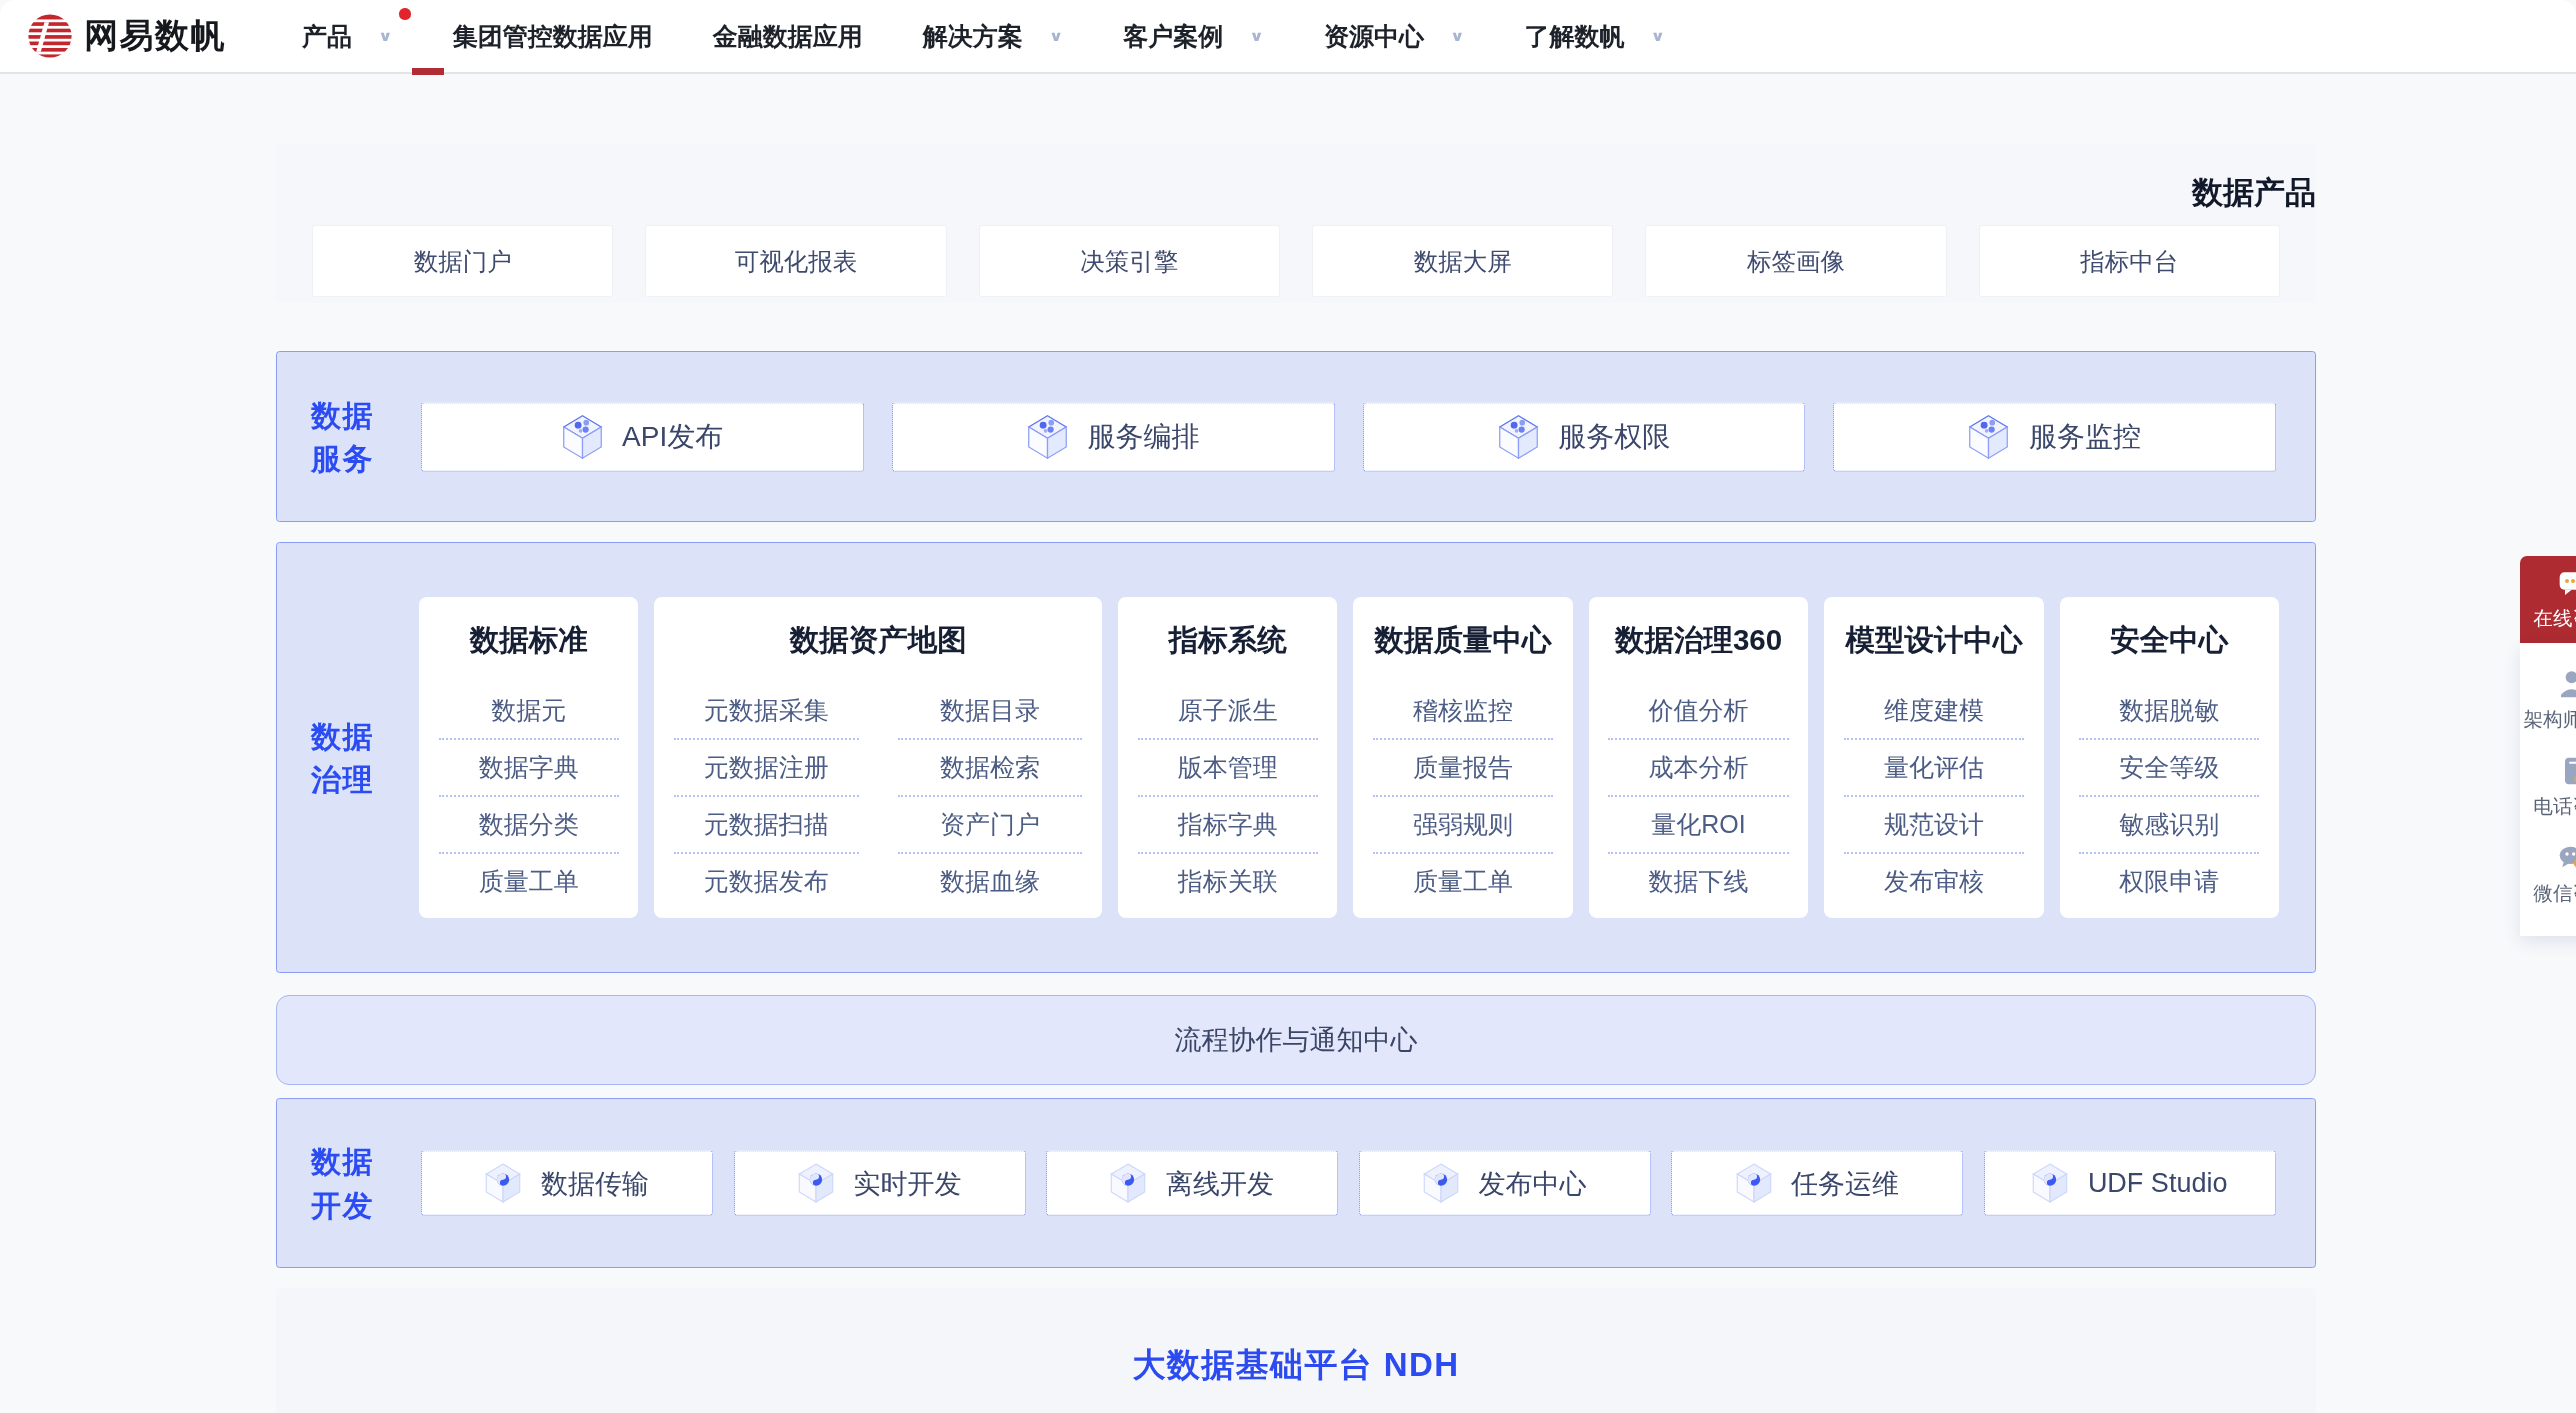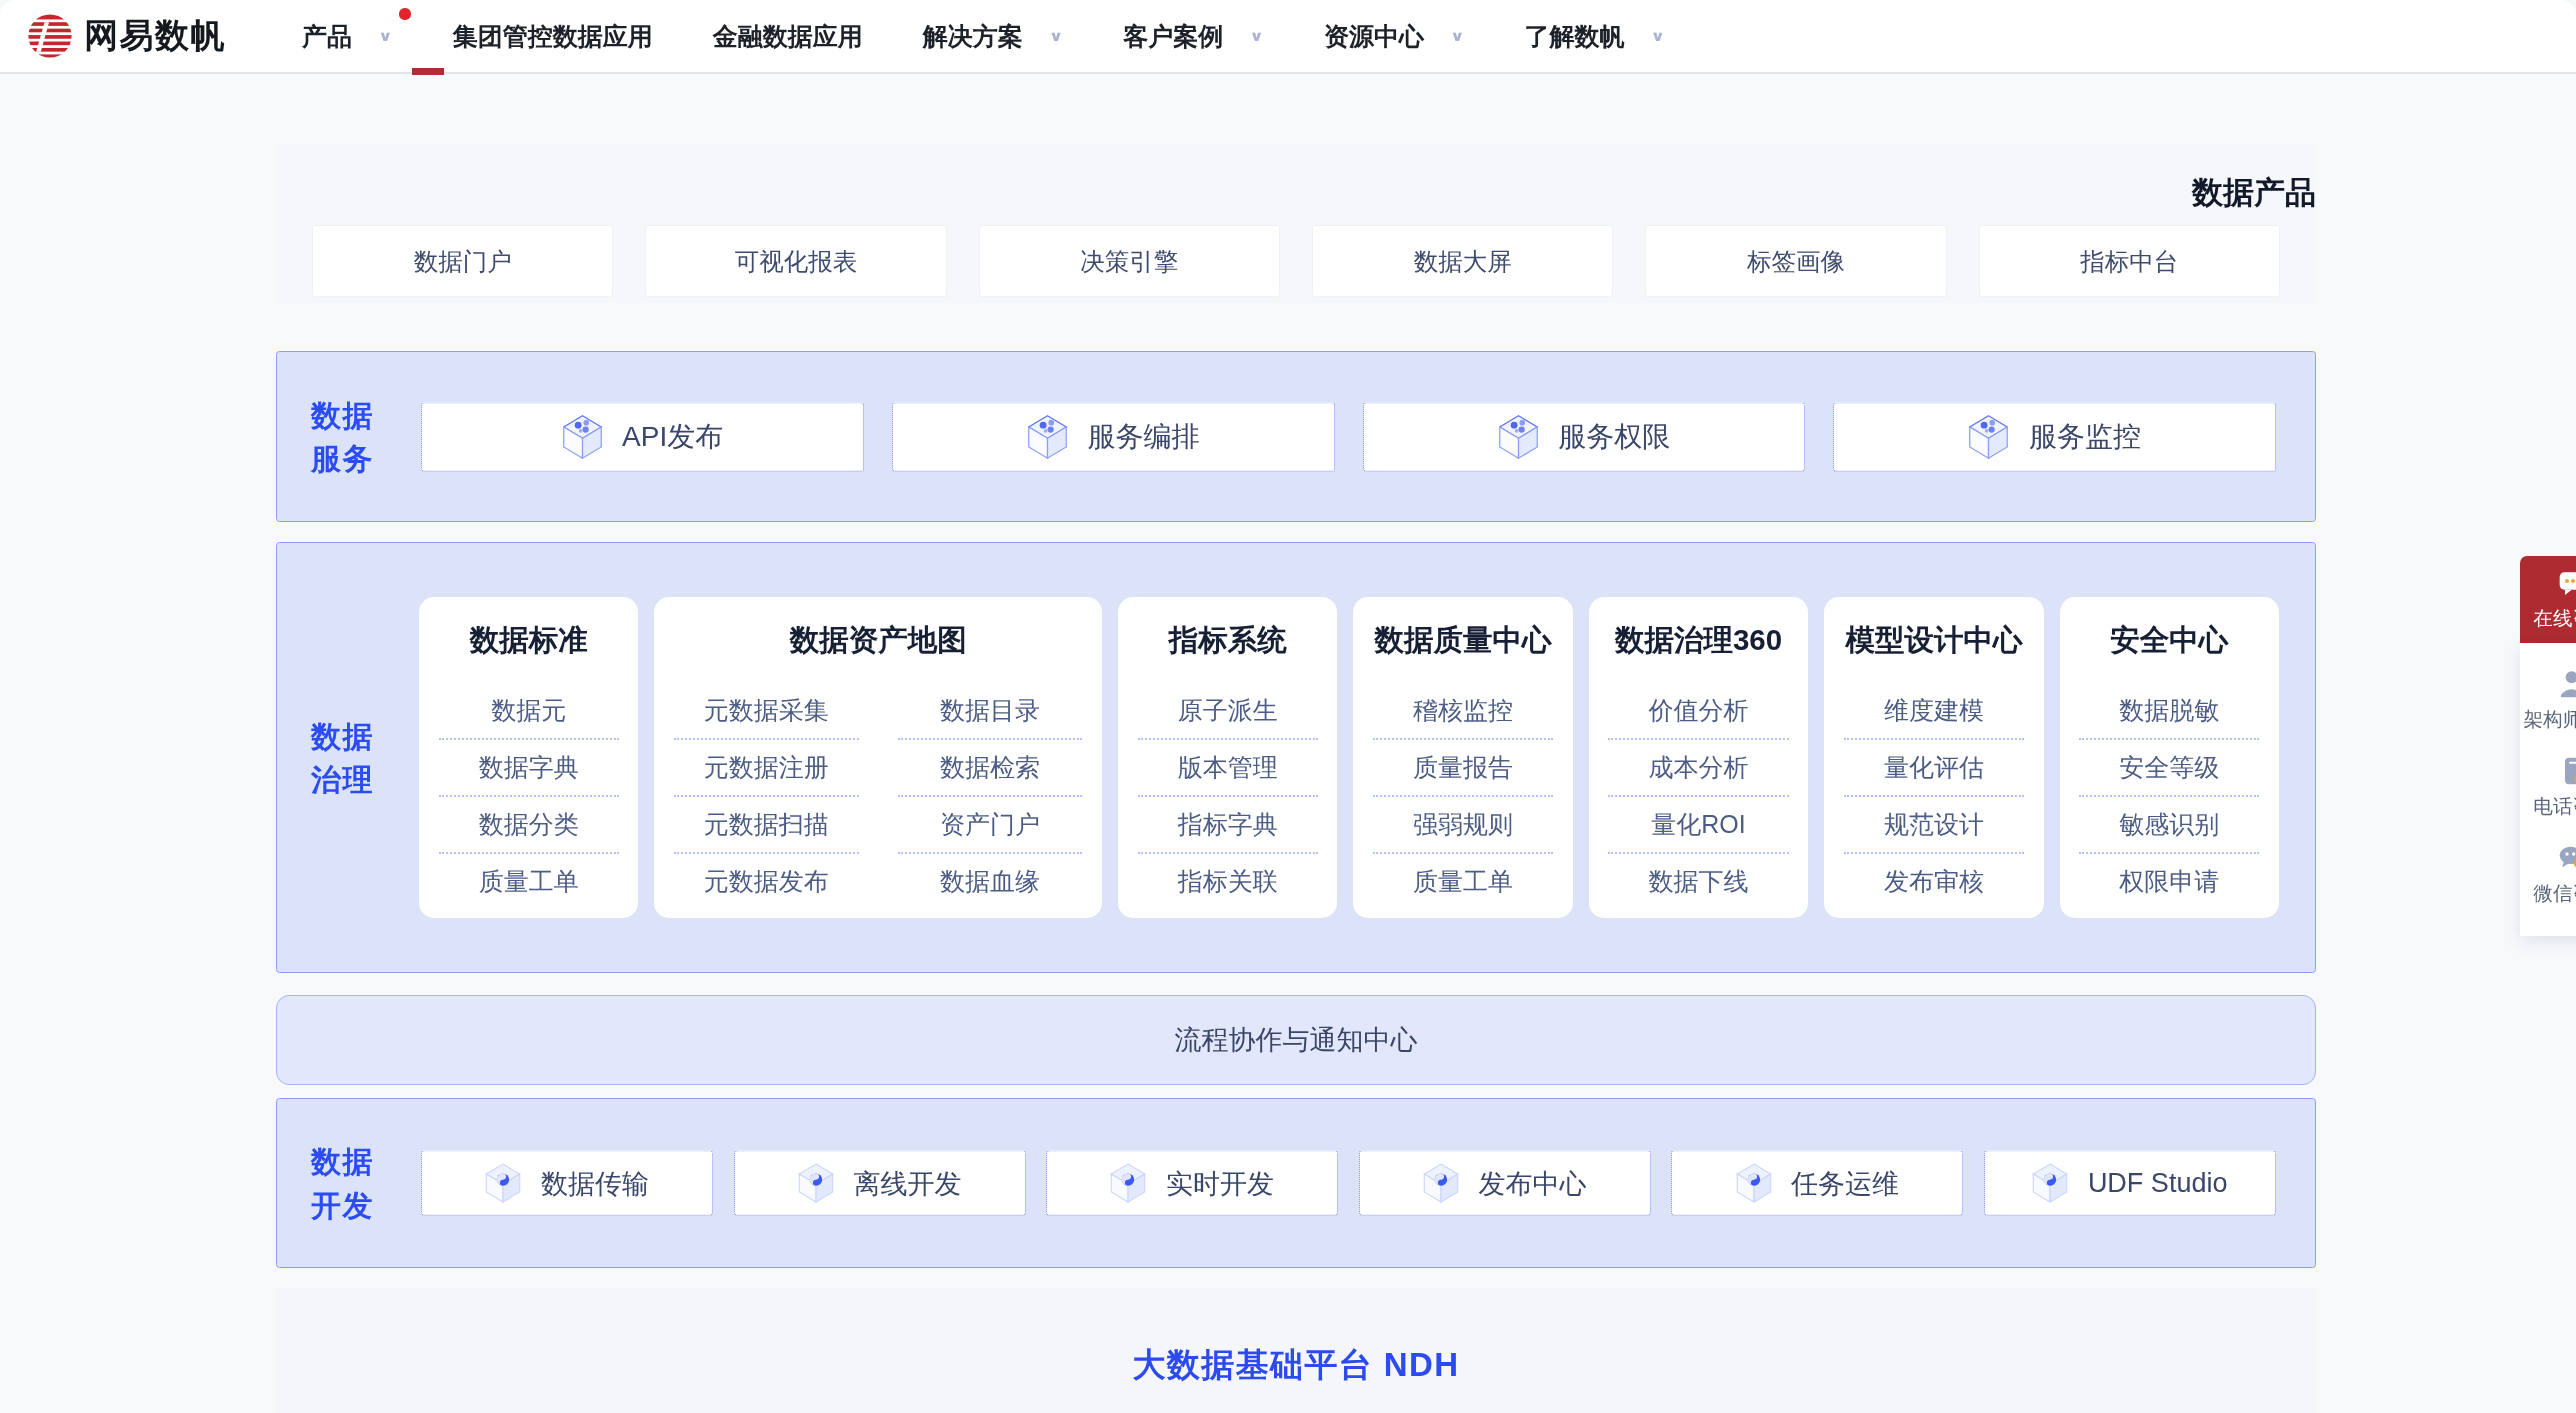--- a/index.html
+++ b/index.html
@@ -47,21 +47,21 @@
   .svc-card { flex:1; height:69px; background:#ffffff; border:1.4px dotted #6d84f1; border-radius:2.8px;
               display:flex; align-items:center; justify-content:center; gap:19.6px; cursor:pointer; }
   .svc-card .lbl { font-size:28px; color:#3a466a; }
   .dev-card { height:65px; }
   .dev-card .lbl { font-size:27px; }
   .ico-cube { width:41px; height:45px; }
   .ico-cube-sm { width:36px; height:41px; }
   
   .box-gov { top:542px; height:431px; }
   .gov-cols { position:absolute; left:142px; right:36px; top:54px; height:321px; display:flex; gap:16px; }
-  .gcol { flex:1; background:#ffffff; border-radius:15px; padding-top:24px; }
+  .gcol { flex:1; background:#ffffff; border-radius:8px; padding-top:24px; }
   .gcol-wide { flex:2.04; }
   .gcol-title { text-align:center; font-size:29.5px; font-weight:bold; color:#161f33; height:62px; }
   .gitem { height:55px; display:flex; align-items:center; justify-content:center; font-size:25px; color:#4c5c84; cursor:pointer; }
   .gsep { border-top:2.1px dotted #b5c2f8; margin:0 19.6px; }
   .gcol-two { display:flex; gap:0; }
   .gsub { flex:1; }
   
   .flow-bar { top:995px; height:90px; background:#e2e7fc; border:1.4px solid #a6b4f4; border-radius:13px;
               display:flex; align-items:center; justify-content:center; font-size:27px; color:#3b4666; }
   
@@ -329,27 +329,27 @@
       <div class="svc-card dev-card" style="flex:1">
         <svg class="ico-cube-sm" viewBox="0 0 52 58" width="36" height="41">
             <use href="#sym-cube-dev"></use>
           </svg>
         <span class="lbl">数据传输</span>
       </div>
       <div class="svc-card dev-card" style="flex:1">
         <svg class="ico-cube-sm" viewBox="0 0 52 58" width="36" height="41">
             <use href="#sym-cube-dev"></use>
           </svg>
+        <span class="lbl">实时开发</span>
+      </div>
+      <div class="svc-card dev-card" style="flex:1">
+        <svg class="ico-cube-sm" viewBox="0 0 52 58" width="36" height="41">
+            <use href="#sym-cube-dev"></use>
+          </svg>
         <span class="lbl">离线开发</span>
-      </div>
-      <div class="svc-card dev-card" style="flex:1">
-        <svg class="ico-cube-sm" viewBox="0 0 52 58" width="36" height="41">
-            <use href="#sym-cube-dev"></use>
-          </svg>
-        <span class="lbl">实时开发</span>
       </div>
       <div class="svc-card dev-card" style="flex:1">
         <svg class="ico-cube-sm" viewBox="0 0 52 58" width="36" height="41">
             <use href="#sym-cube-dev"></use>
           </svg>
         <span class="lbl">发布中心</span>
       </div>
       <div class="svc-card dev-card" style="flex:1">
         <svg class="ico-cube-sm" viewBox="0 0 52 58" width="36" height="41">
             <use href="#sym-cube-dev"></use>

